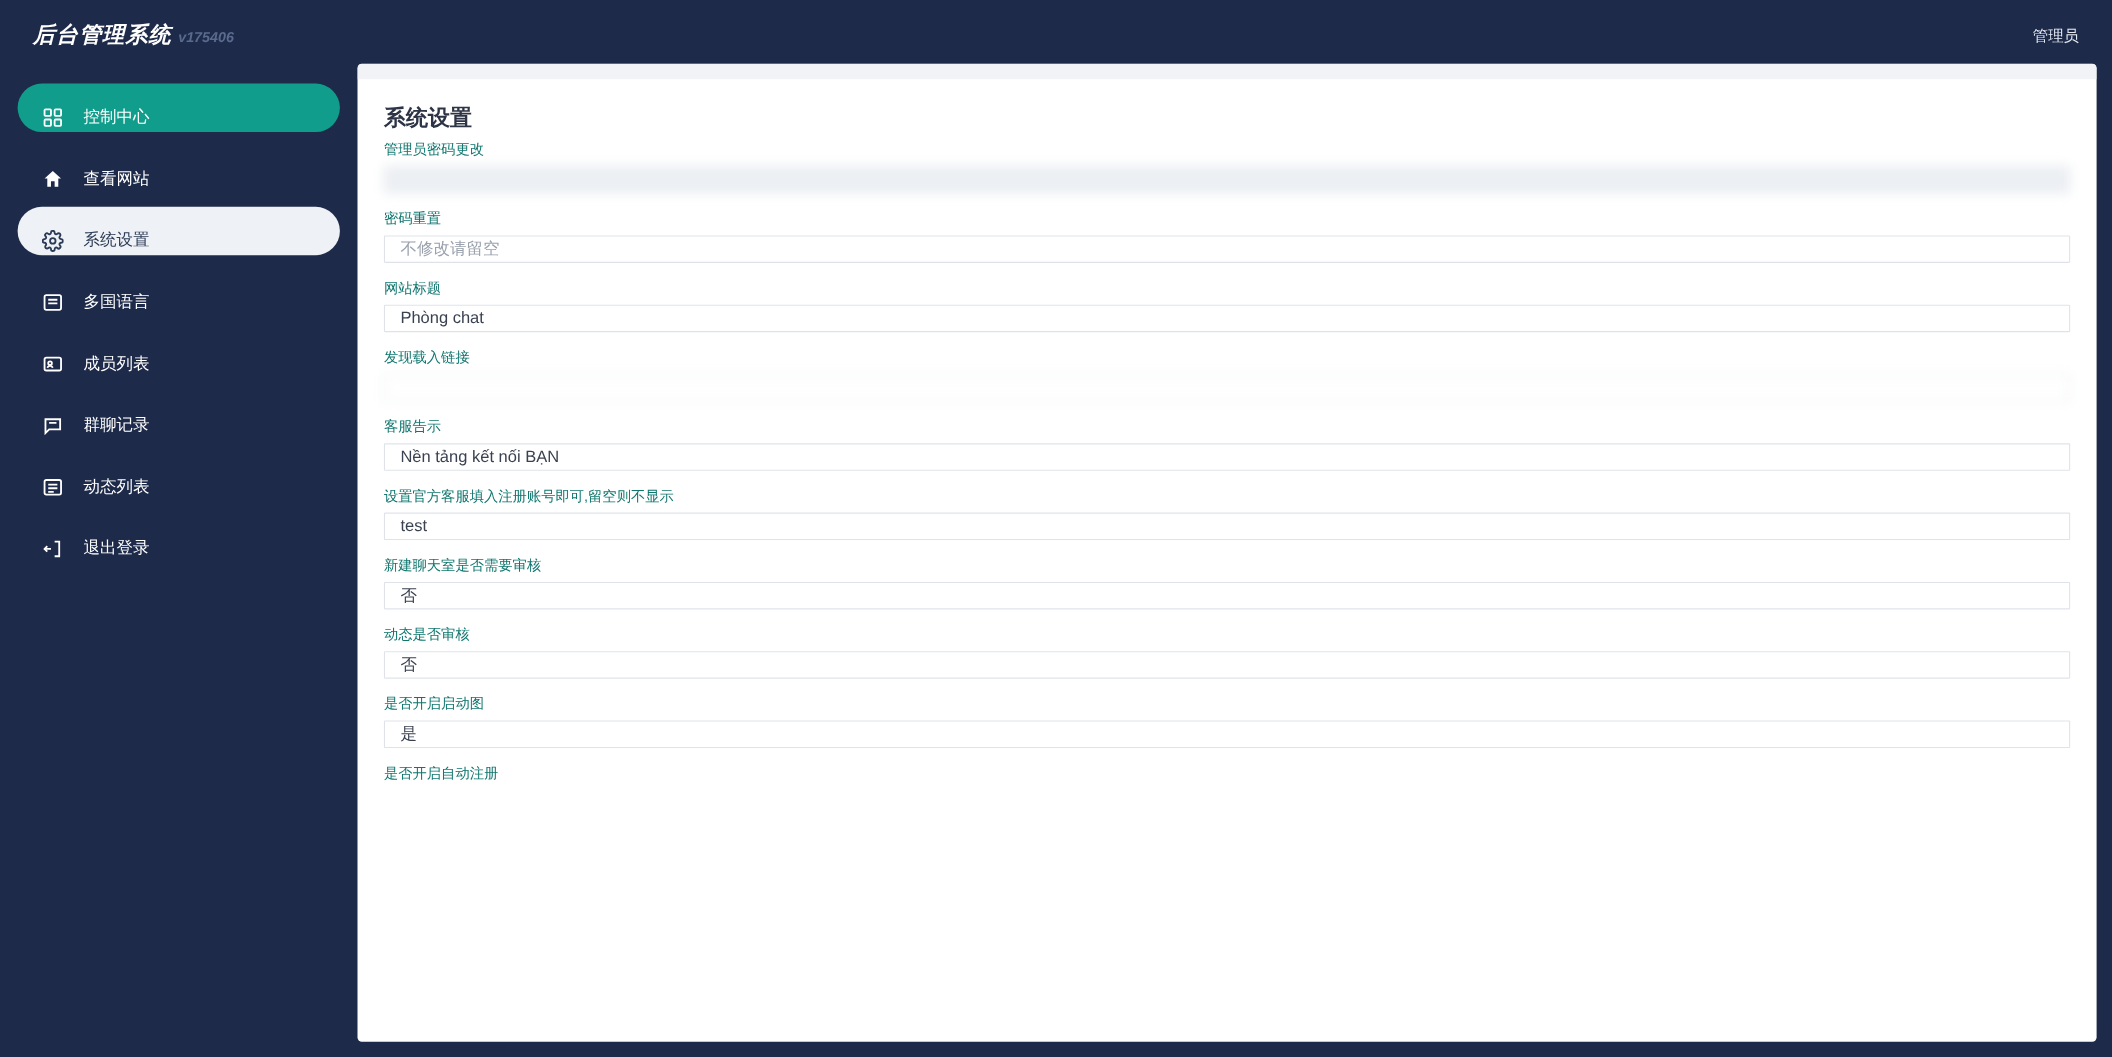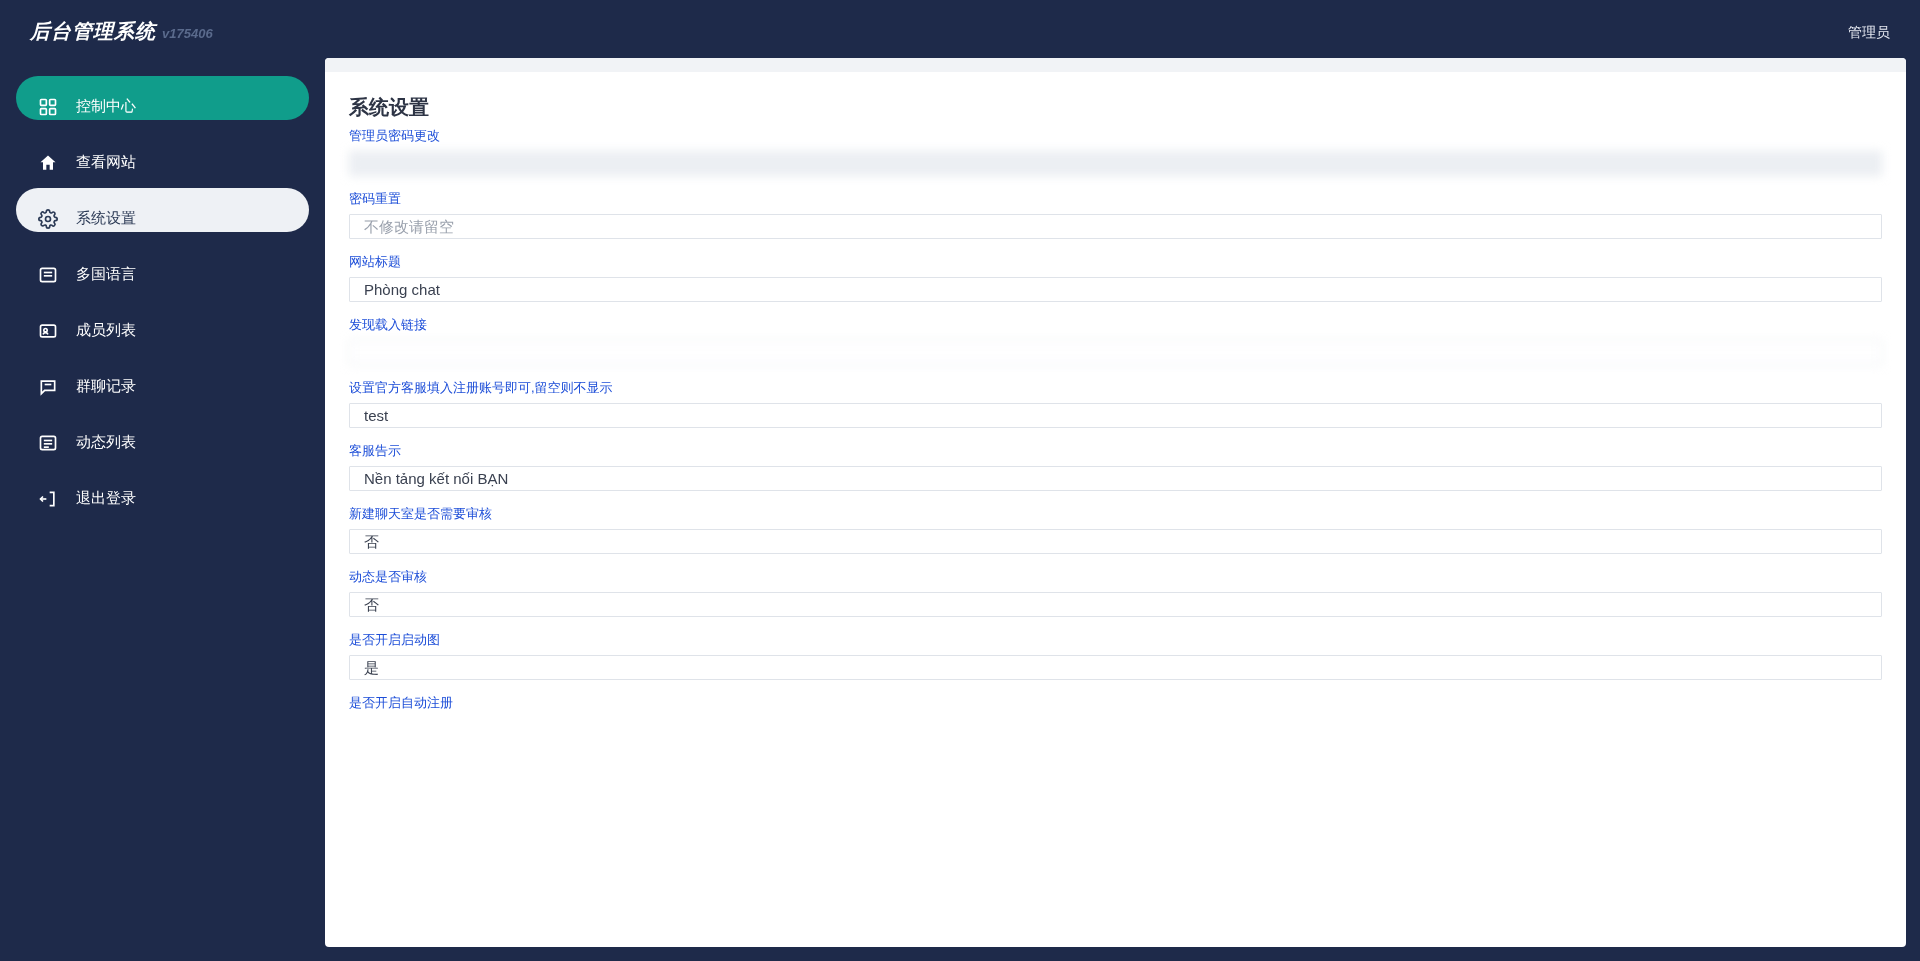--- a/index.html
+++ b/index.html
@@ -114,21 +114,21 @@
   }
   .page-title {
     font-size: 20px;
     font-weight: 700;
     color: #2d3445;
     margin-bottom: 6px;
   }
   .field { margin-bottom: 14px; }
   .field-label {
     font-size: 13px;
-    color: #1d4ed8;
+    color: #0f766e;
     margin-bottom: 6px;
     display: block;
   }
   .field-input, .field-select {
     width: 100%;
     height: 25px;
     border: 1px solid #dfe3e9;
     border-radius: 1px;
     padding: 0 14px;
     font-size: 15px;
@@ -278,27 +278,27 @@
           <label class="field-label">网站标题</label>
           <input class="field-input" type="text" value="Phòng chat" style="">
         </div>
 
         <div class="field">
           <label class="field-label">发现载入链接</label>
           <input class="field-input blurred" type="text" value="" style="">
         </div>
 
         <div class="field">
+          <label class="field-label">客服告示</label>
+          <input class="field-input" type="text" value="Nền tảng kết nối BẠN" style="">
+        </div>
+
+        <div class="field">
           <label class="field-label">设置官方客服填入注册账号即可,留空则不显示</label>
           <input class="field-input" type="text" value="test" style="">
-        </div>
-
-        <div class="field">
-          <label class="field-label">客服告示</label>
-          <input class="field-input" type="text" value="Nền tảng kết nối BẠN" style="">
         </div>
 
         <div class="field">
           <label class="field-label">新建聊天室是否需要审核</label>
           <select class="field-select">
             <option>否</option>
           </select>
         </div>
 
         <div class="field">

